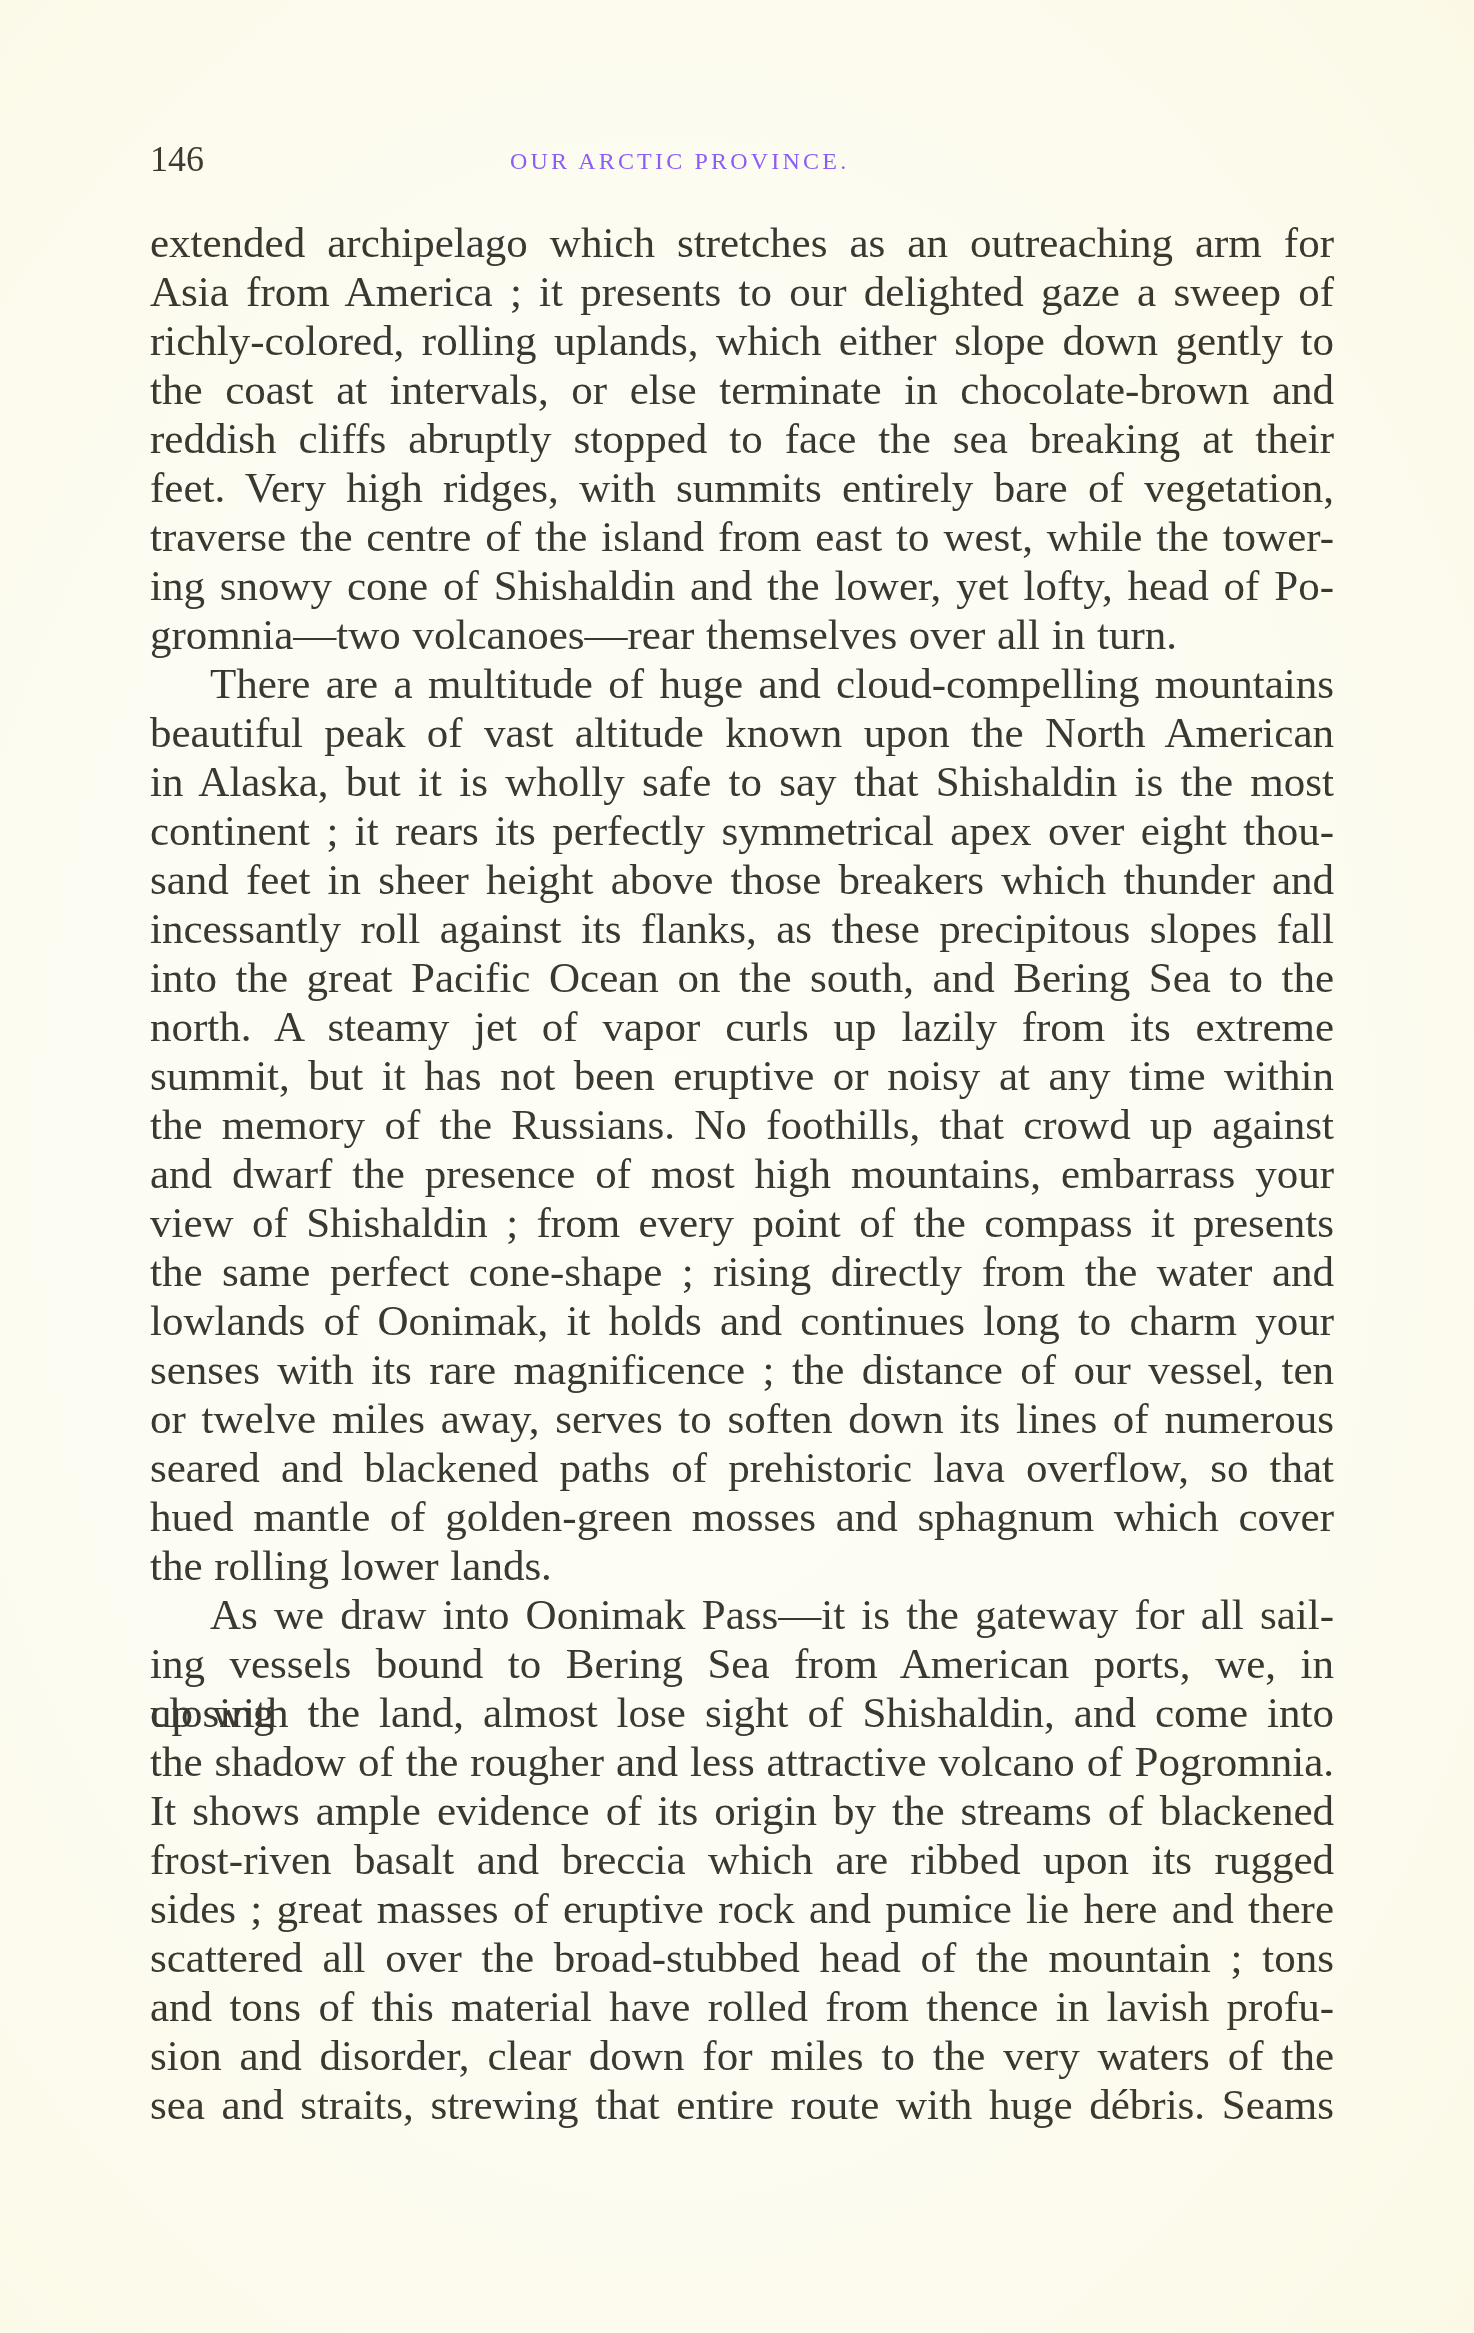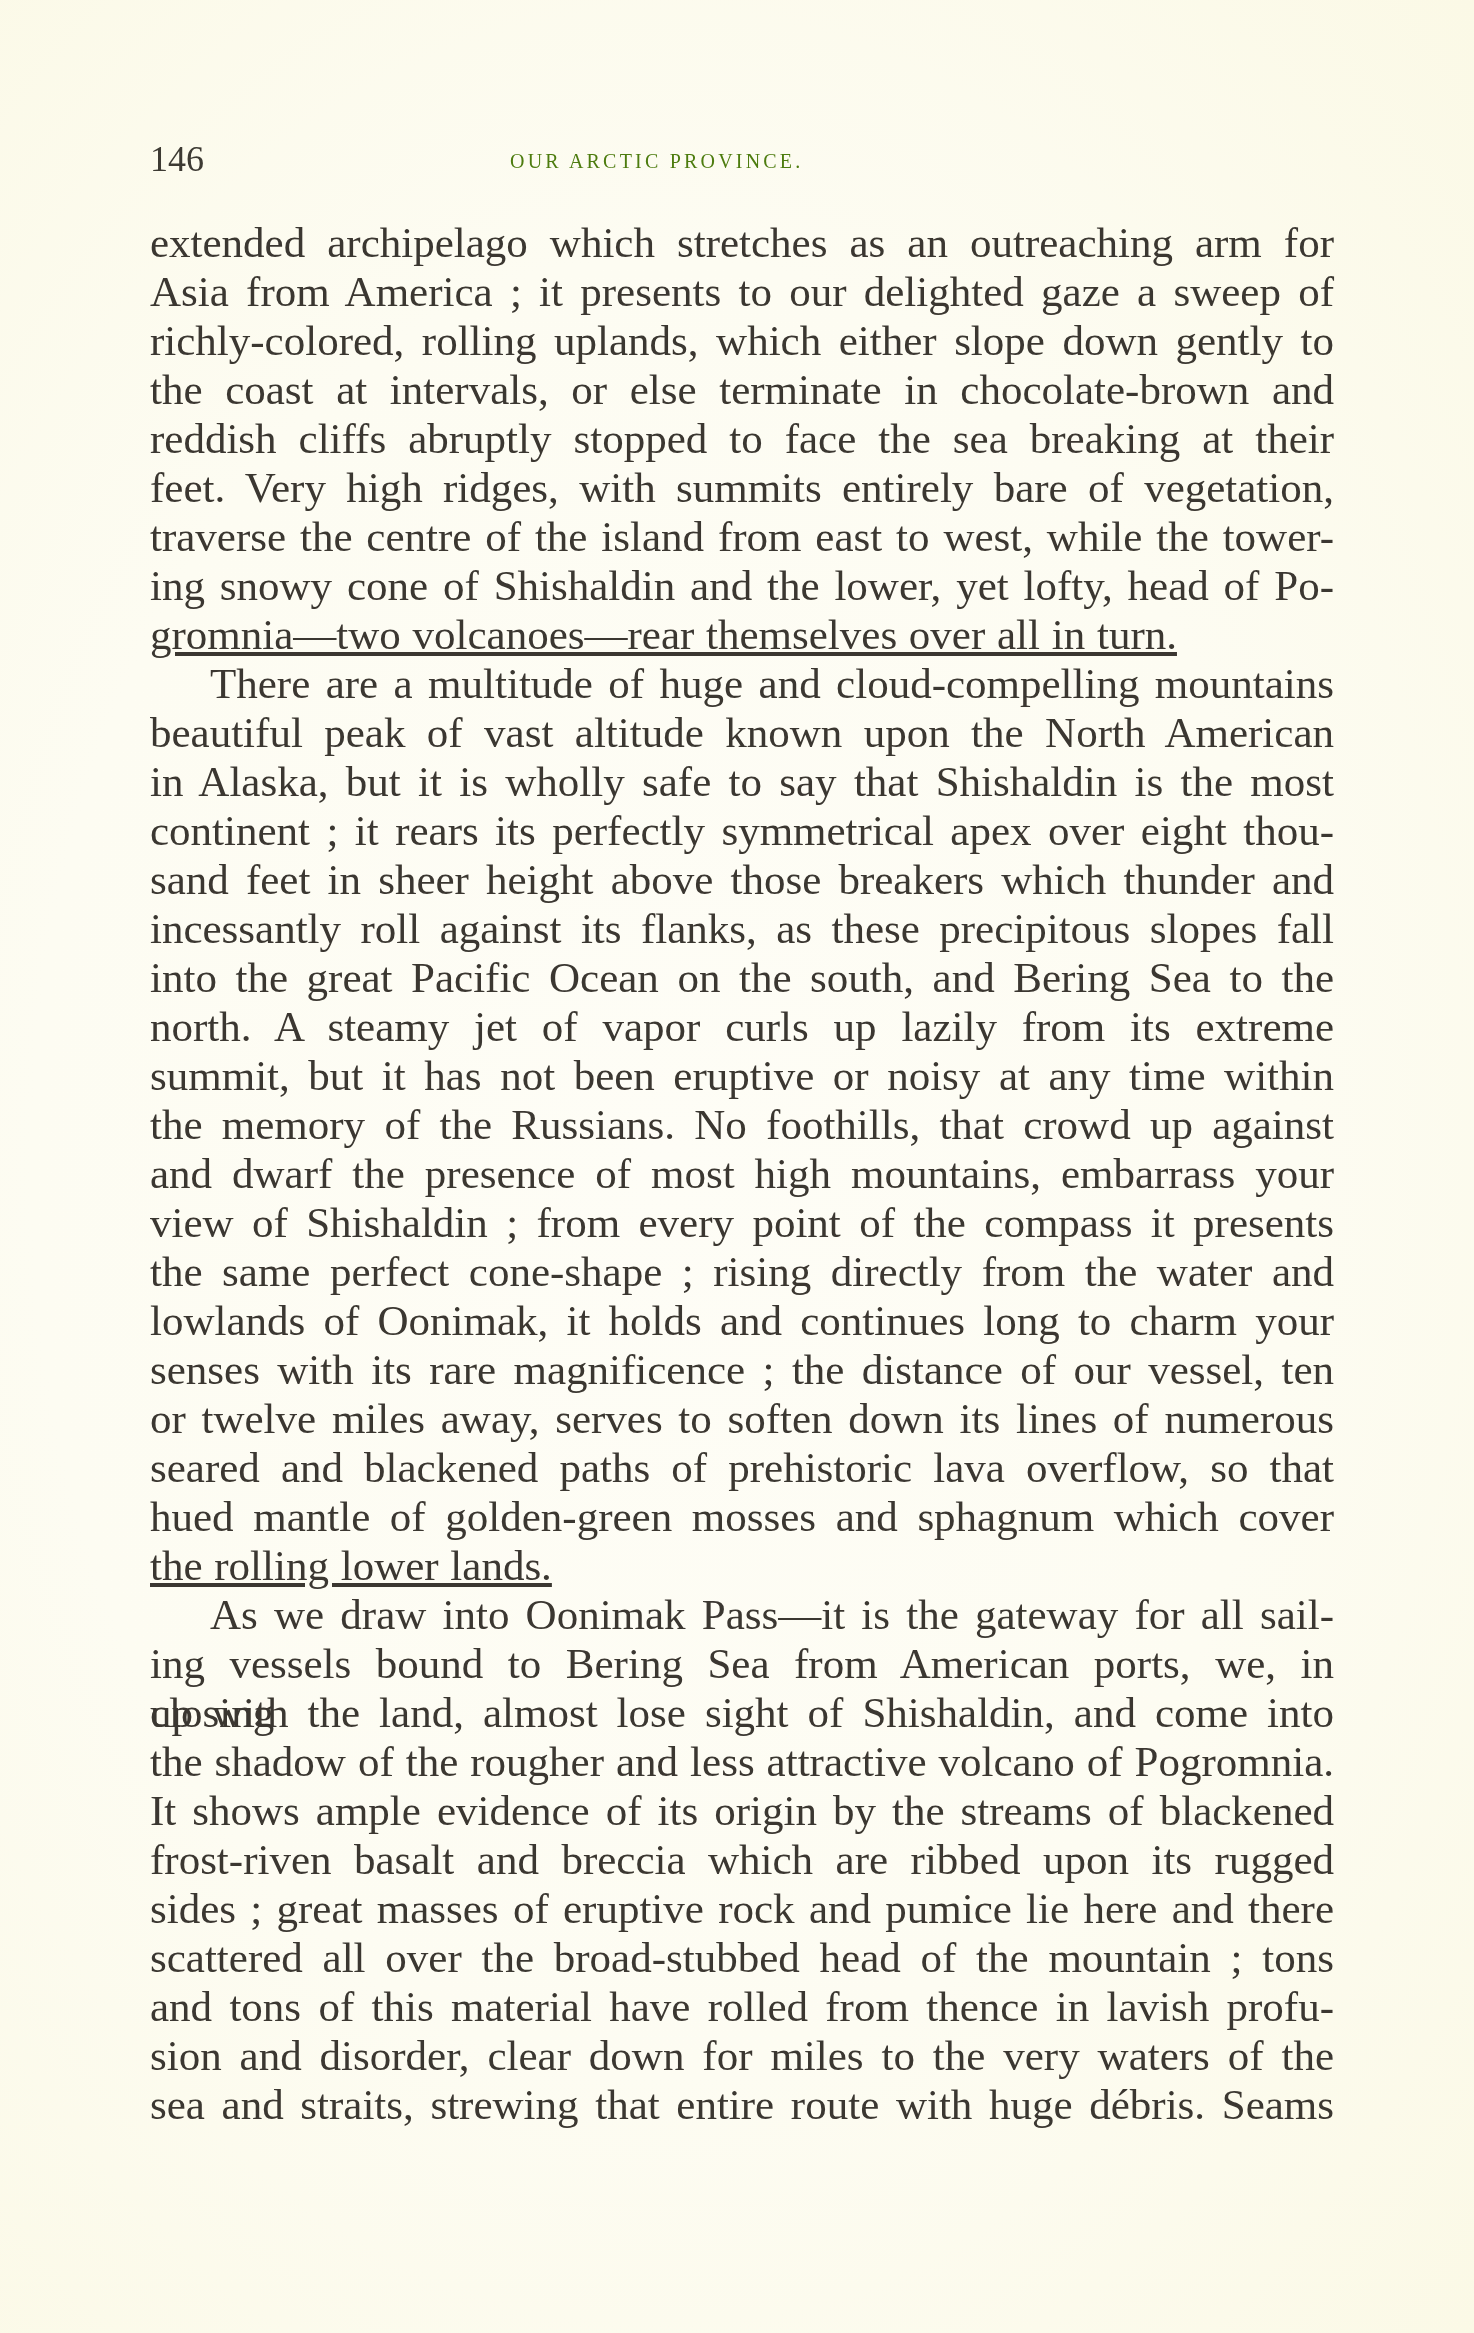--- a/index.html
+++ b/index.html
@@ -35,24 +35,24 @@
       top: 0;
       font-size: 36px;
       line-height: 36px;
       letter-spacing: 0px;
       color: #3d3a33;
     }
     .running-title {
       position: absolute;
       left: 360px;
       top: 5px;
-      font-size: 20px;
+      font-size: 24px;
       line-height: 30px;
       letter-spacing: 3.2px;
-      color: #4d7c0f;
+      color: #8b5cf6;
       white-space: nowrap;
     }
     .body-text {
       position: absolute;
       left: 0;
       top: 218px;
       width: 1184px;
     }
     .line {
       display: block;
@@ -63,21 +63,20 @@
       text-align-last: justify;
       white-space: nowrap;
       overflow: visible;
       word-spacing: 1px;
     }
     .line.indent {
       padding-left: 60px;
     }
     .line.last {
       text-align-last: left;
-      text-decoration: underline;
     }
     
     .line-inner {
       display: block;
       width: 100%;
       white-space: normal;
       text-align: justify;
       text-align-last: justify;
     }
     .line.indent .line-inner { width: 1124px; }

